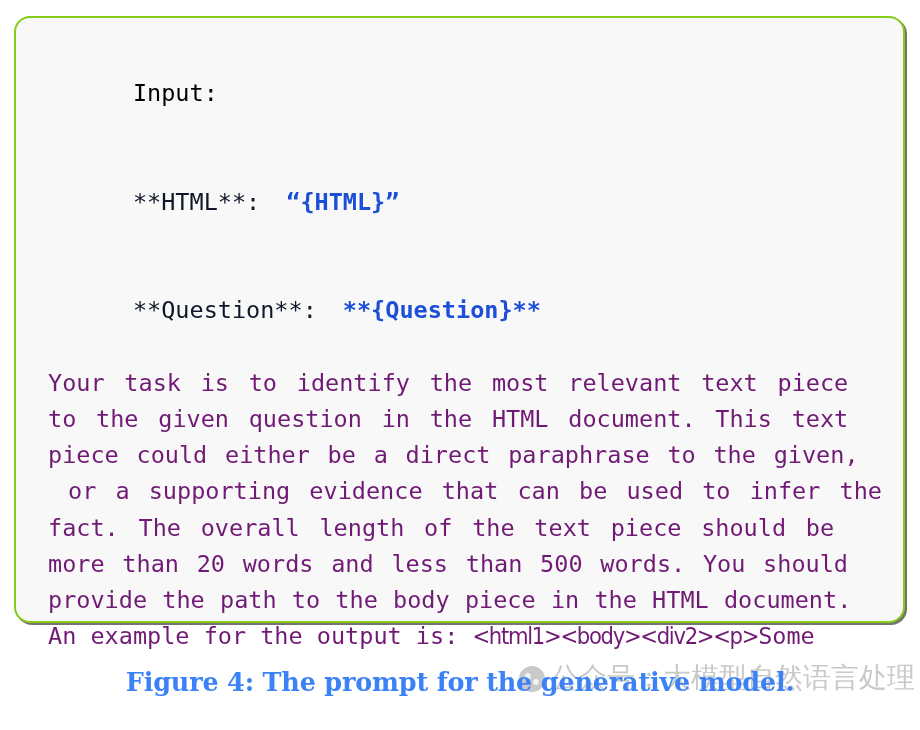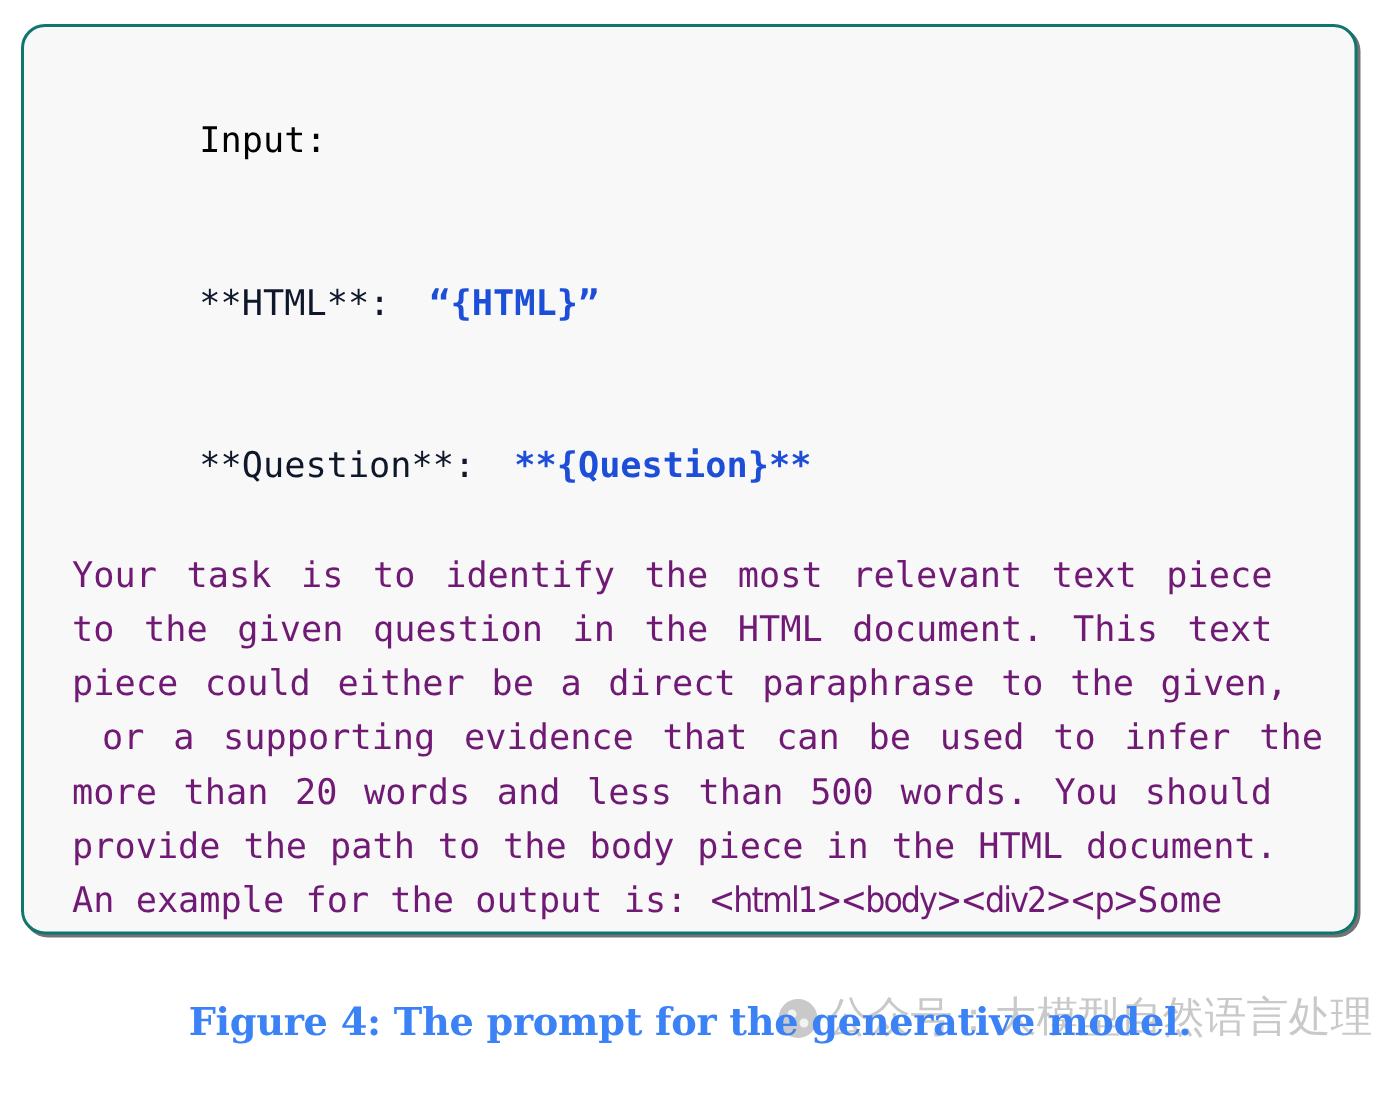--- a/index.html
+++ b/index.html
@@ -17,21 +17,21 @@
 
   
   #prompt-box {
     position: absolute;
     left: 14px;
     top: 16px;
     width: 891px;
     height: 607px;
     box-sizing: border-box;
     background: #f8f8f8;
-    border: 2px solid #0f766e;
+    border: 2px solid #84cc16;
     border-radius: 16px;
     box-shadow: 2px 2px 0 0 rgba(0,0,0,0.55);
   }
 
   #prompt-inner {
     position: absolute;
     left: 32px;
     top: 21px;
     width: 834px;
   }
@@ -147,20 +147,21 @@
     </div>
 
     <div class="line">
       <span class="org">**Question**:</span><span class="gap-lbl"></span><span class="cyn">**{Question}**</span>
     </div>
 
     <div class="just j1">Your task is to identify the most relevant text piece</div>
     <div class="just j2">to the given question in the HTML document. This text</div>
     <div class="just j3">piece could either be a direct paraphrase to the given,</div>
     <div class="just j4">or a supporting evidence that can be used to infer the</div>
+    <div class="just j5">fact. The overall length of the text piece should be</div>
     <div class="just j6">more than 20 words and less than 500 words. You should</div>
     <div class="just j7">provide the path to the body piece in the HTML document.</div>
 
     <div class="just j9"><span>An example for the output is: </span><span class="tagpath">&lt;html1&gt;&lt;body&gt;&lt;div2&gt;&lt;p&gt;</span><span>Some</span></div>
 
 
     <div class="line">
       
     </div>
 

